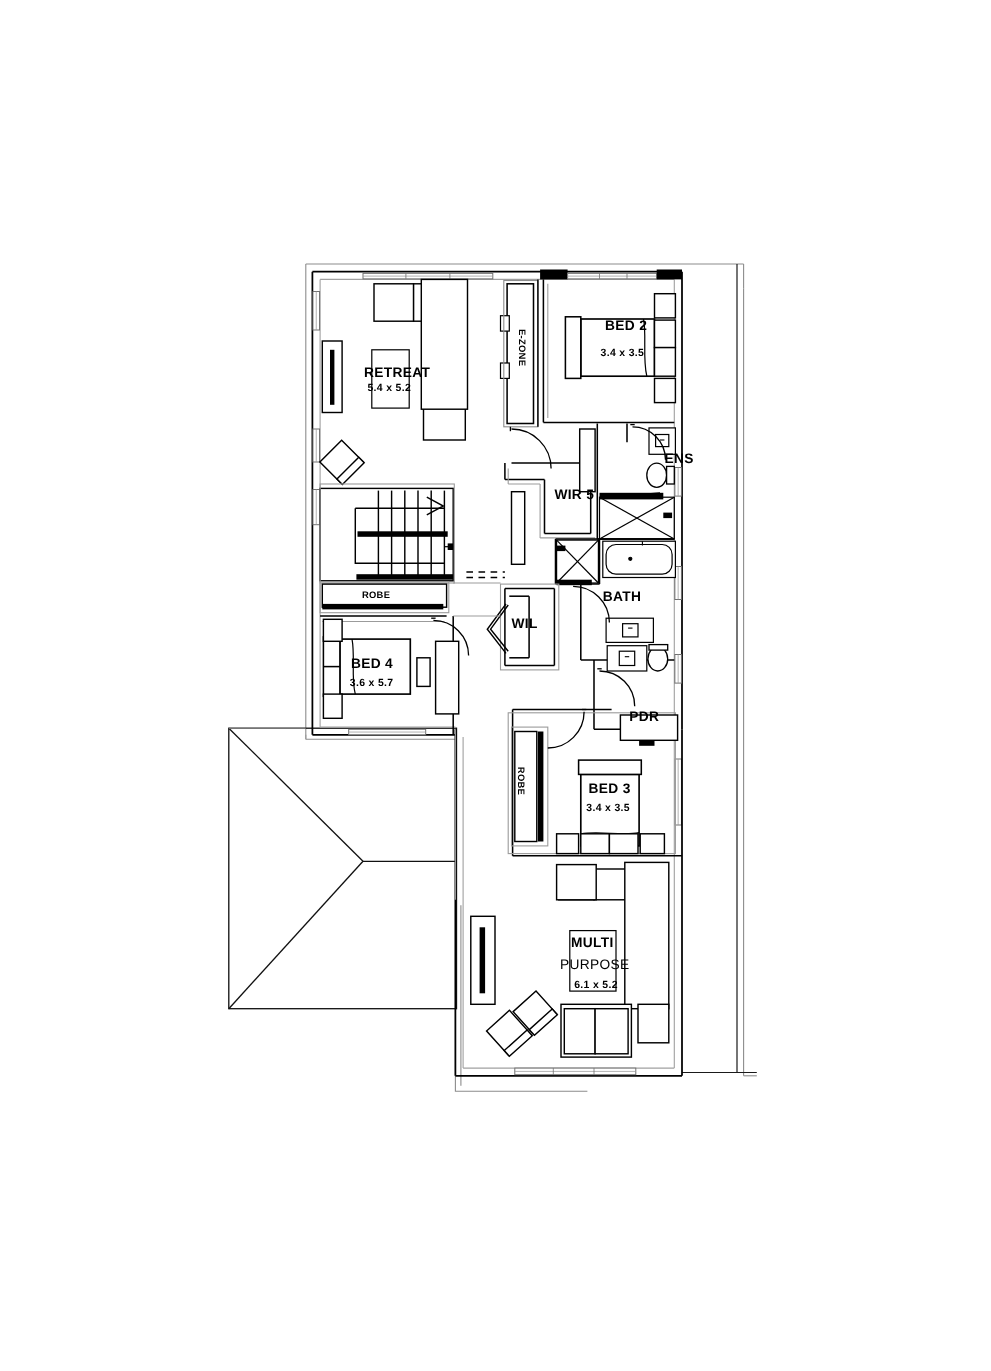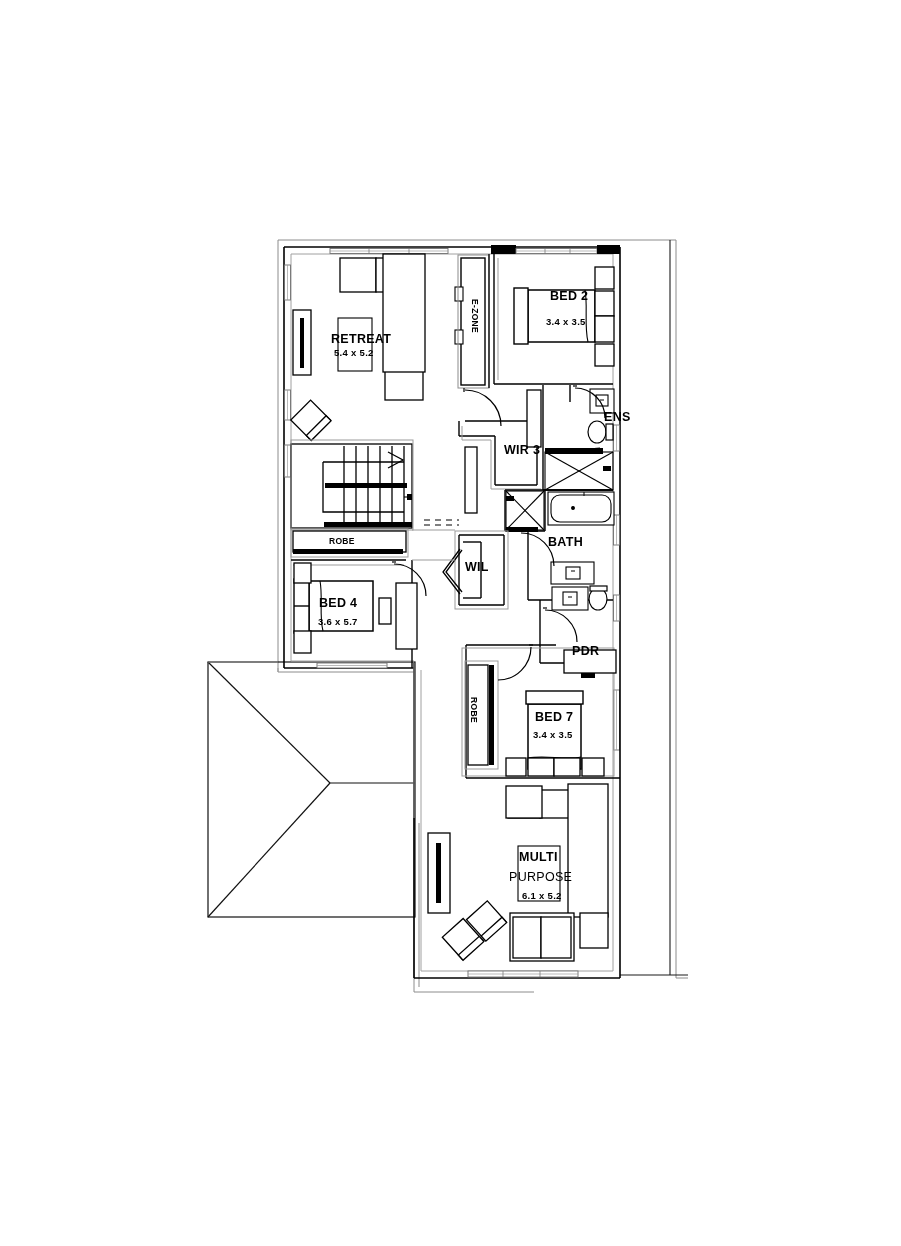--- a/index.html
+++ b/index.html
@@ -463,34 +463,34 @@
   </g>
 
 </svg>
 
 <div class="lbl room" style="left:331px;top:332px;">RETREAT</div>
 <div class="lbl dim" style="left:334px;top:347px;">5.4 x 5.2</div>
 
 <div class="lbl room" style="left:550px;top:289px;">BED 2</div>
 <div class="lbl dim" style="left:546px;top:316px;">3.4 x 3.5</div>
 
-<div class="lbl room" style="left:535px;top:710px;">BED 7</div>
+<div class="lbl room" style="left:535px;top:710px;">BED 3</div>
 <div class="lbl dim" style="left:533px;top:729px;">3.4 x 3.5</div>
 
 <div class="lbl room" style="left:319px;top:596px;">BED 4</div>
 <div class="lbl dim" style="left:318px;top:616px;">3.6 x 5.7</div>
 
 <div class="lbl room" style="left:519px;top:850px;">MULTI</div>
 <div class="lbl room reg" style="left:509px;top:870px;">PURPOSE</div>
 <div class="lbl dim" style="left:522px;top:890px;">6.1 x 5.2</div>
 
 <div class="lbl room" style="left:592px;top:410px;margin-left:12px;">ENS</div>
 <div class="lbl room" style="left:548px;top:535px;">BATH</div>
 <div class="lbl room" style="left:572px;top:644px;">PDR</div>
-<div class="lbl room" style="left:504px;top:443px;">WIR 3</div>
+<div class="lbl room" style="left:504px;top:443px;">WIR 5</div>
 <div class="lbl room" style="left:465px;top:560px;">WIL</div>
 
 <div class="lbl small vert" style="left:458px;top:311px;transform:rotate(90deg);">E-ZONE</div>
 
 <div class="lbl small" style="left:329px;top:536px;">ROBE</div>
 
 <div class="lbl small vert" style="left:461px;top:705px;transform:rotate(90deg);">ROBE</div>
 
 </div>
 

